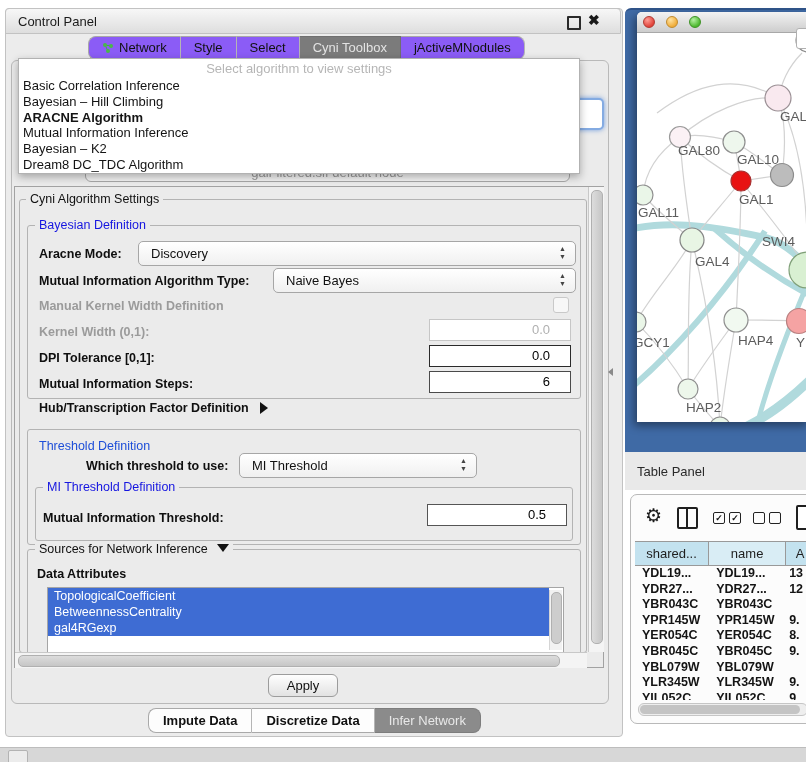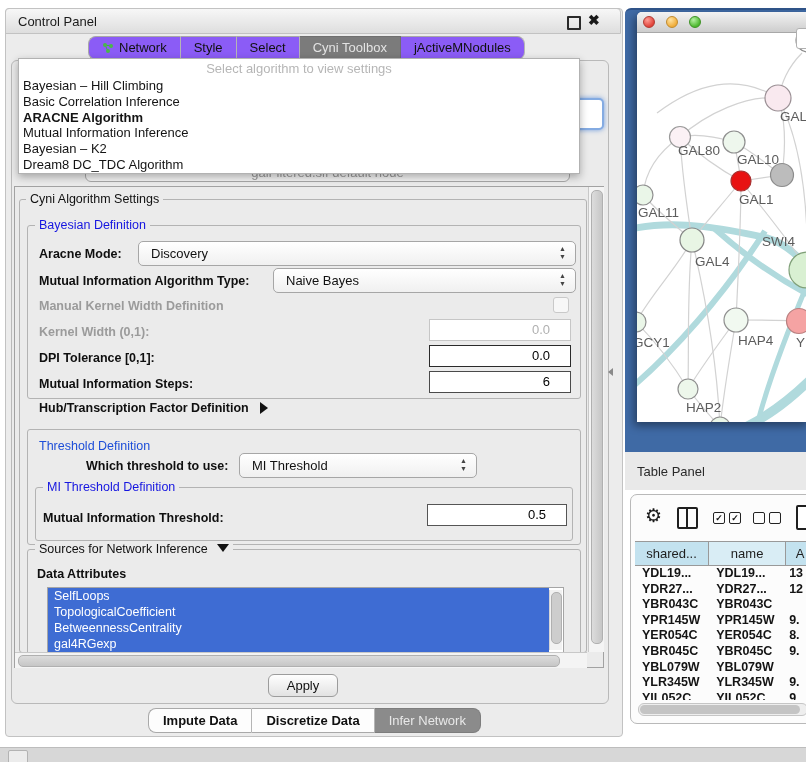--- a/index.html
+++ b/index.html
@@ -176,22 +176,22 @@
   </div>
 
 <div class="abs content-box"></div>
 
 <div class="abs algo-combo"></div>
 <div class="abs coll-combo">galFiltered.sif default node</div>
 
 <div class="abs popup">
   <div class="popup-ph">Select algorithm to view settings</div>
   <div id="popup-items">
+      <div class="popup-item">Basic Correlation Inference</div>
       <div class="popup-item">Bayesian – Hill Climbing</div>
-      <div class="popup-item">Basic Correlation Inference</div>
       <div class="popup-item bold">ARACNE Algorithm</div>
       <div class="popup-item">Mutual Information Inference</div>
       <div class="popup-item">Bayesian – K2</div>
       <div class="popup-item">Dream8 DC_TDC Algorithm</div>
     </div>
 </div>
 
 <div class="abs scrollpane">
 
   <div class="group" style="left:4px;top:12px;width:566px;height:452px;"></div>
@@ -246,21 +246,20 @@
 
   <div class="group" style="left:12px;top:362px;width:552px;height:118px;"></div>
   <span class="group-label" style="left:20px;top:355px;color:#111;">
     <span>Sources for Network Inference</span>
     <span class="arrow-d"></span>
   </span>
   <span class="lbl" style="left:22px;top:380px;">Data Attributes</span>
 
   <div class="listbox" style="left:32px;top:400px;position:absolute;">
     <div id="attr-items">
-        <div class="list-item">SelfLoops</div>
         <div class="list-item">TopologicalCoefficient</div>
         <div class="list-item">BetweennessCentrality</div>
         <div class="list-item">gal4RGexp</div>
       </div>
     <div class="list-scroll">
       <div class="list-thumb"></div>
     </div>
   </div>
 </div>
 

